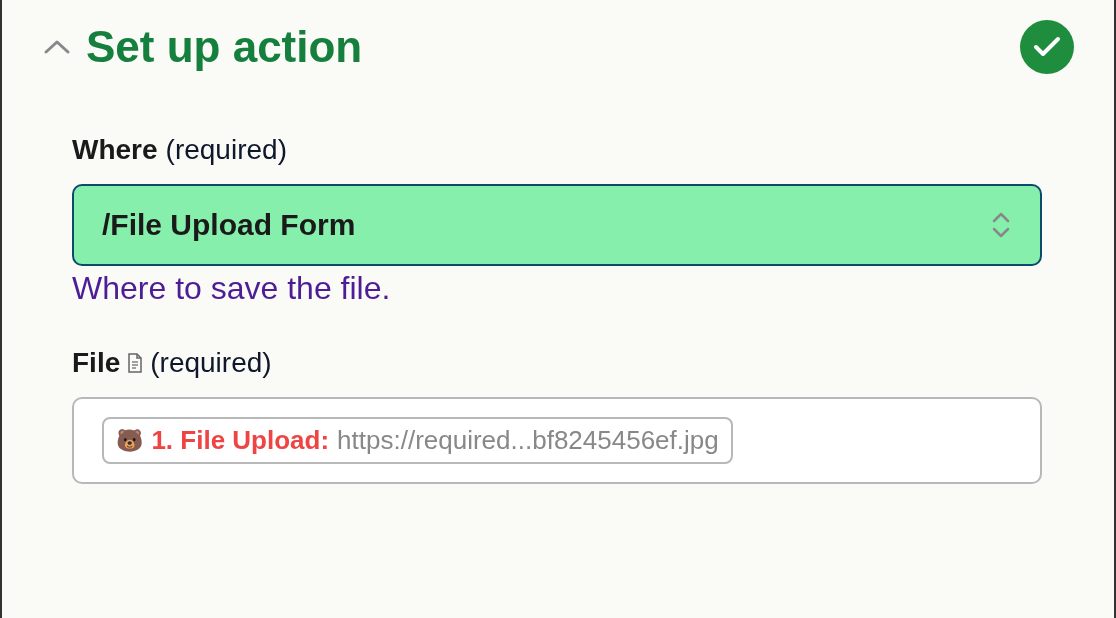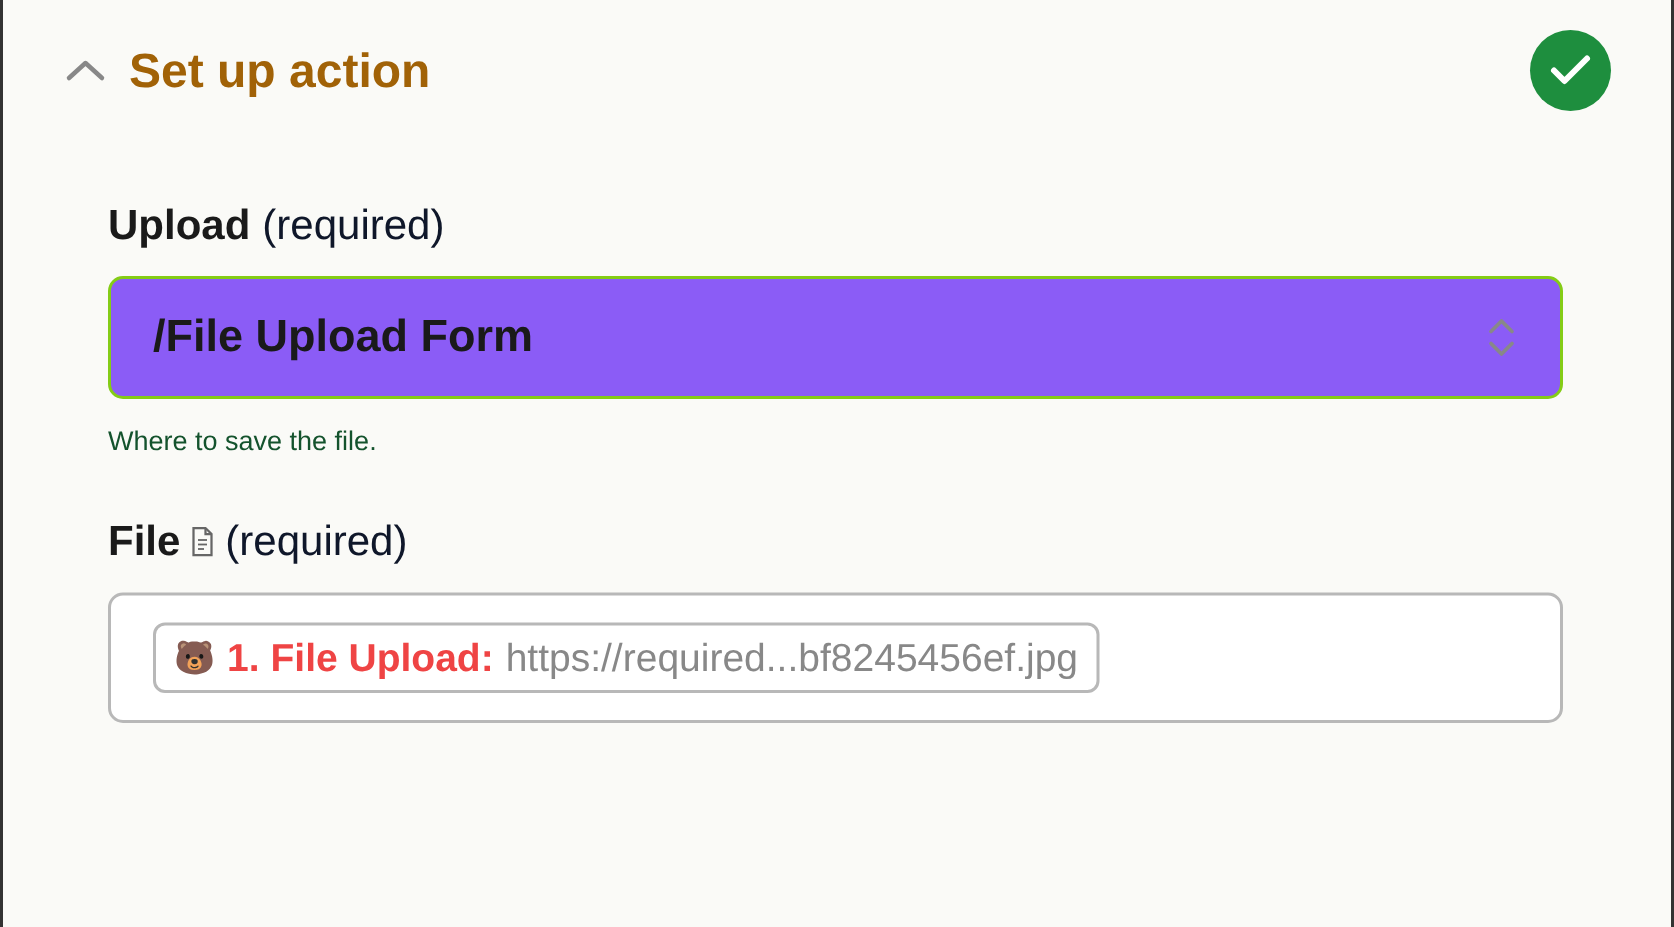--- a/index.html
+++ b/index.html
@@ -32,23 +32,23 @@
       display: flex;
       align-items: center;
       gap: 14px;
     }
     .chevron {
       color: #777;
       display: flex;
       align-items: center;
     }
     .section-title {
-      font-size: 32px;
-      font-weight: 700;
-      color: #a16207;
+      font-size: 44px;
+      font-weight: 700;
+      color: #15803d;
     }
     .status-check {
       width: 54px;
       height: 54px;
       border-radius: 50%;
       background: #1e8e3e;
       display: flex;
       align-items: center;
       justify-content: center;
     }
@@ -75,44 +75,44 @@
     }
     .doc-icon {
       color: #555;
       display: inline-flex;
       align-items: center;
       margin-left: -2px;
       margin-right: -2px;
     }
     .select-box {
       width: 970px;
-      border: 2px solid #84cc16;
+      border: 2px solid #0c4a6e;
       border-radius: 10px;
-      background: #8b5cf6;
+      background: #86efac;
       display: flex;
       align-items: center;
       justify-content: space-between;
       padding: 22px 28px;
       cursor: pointer;
     }
     .select-value {
       font-size: 30px;
       font-weight: 700;
       color: #1a1a1a;
     }
     .select-arrows {
       color: #888;
       display: flex;
       flex-direction: column;
       gap: 0;
     }
     .helper-text {
-      font-size: 18px;
-      color: #14532d;
-      margin-top: 18px;
+      font-size: 32px;
+      color: #4c1d95;
+      margin-top: 4px;
     }
     .file-box {
       width: 970px;
       border: 2px solid #b8b8b8;
       border-radius: 10px;
       background: #fff;
       padding: 18px 28px;
       cursor: pointer;
     }
     .file-pill {
@@ -154,21 +154,21 @@
     </div>
     <div class="status-check">
       <svg width="30" height="24" viewBox="0 0 30 24">
         <path d="M4 12 L11 19 L26 4" stroke="#fff" stroke-width="4" fill="none" stroke-linecap="round" stroke-linejoin="round"></path>
       </svg>
     </div>
   </div>
 
   <div class="form-block">
     <div class="field-label-row">
-      <span class="field-label">Upload</span>
+      <span class="field-label">Where</span>
       <span class="field-required">(required)</span>
     </div>
     <div class="select-box">
       <span class="select-value">/File Upload Form</span>
       <span class="select-arrows">
         <svg width="22" height="30" viewBox="0 0 22 30">
           <path d="M4 11 L11 4 L18 11" stroke="#888" stroke-width="2.5" fill="none" stroke-linecap="round" stroke-linejoin="round"></path>
           <path d="M4 19 L11 26 L18 19" stroke="#888" stroke-width="2.5" fill="none" stroke-linecap="round" stroke-linejoin="round"></path>
         </svg>
       </span>

